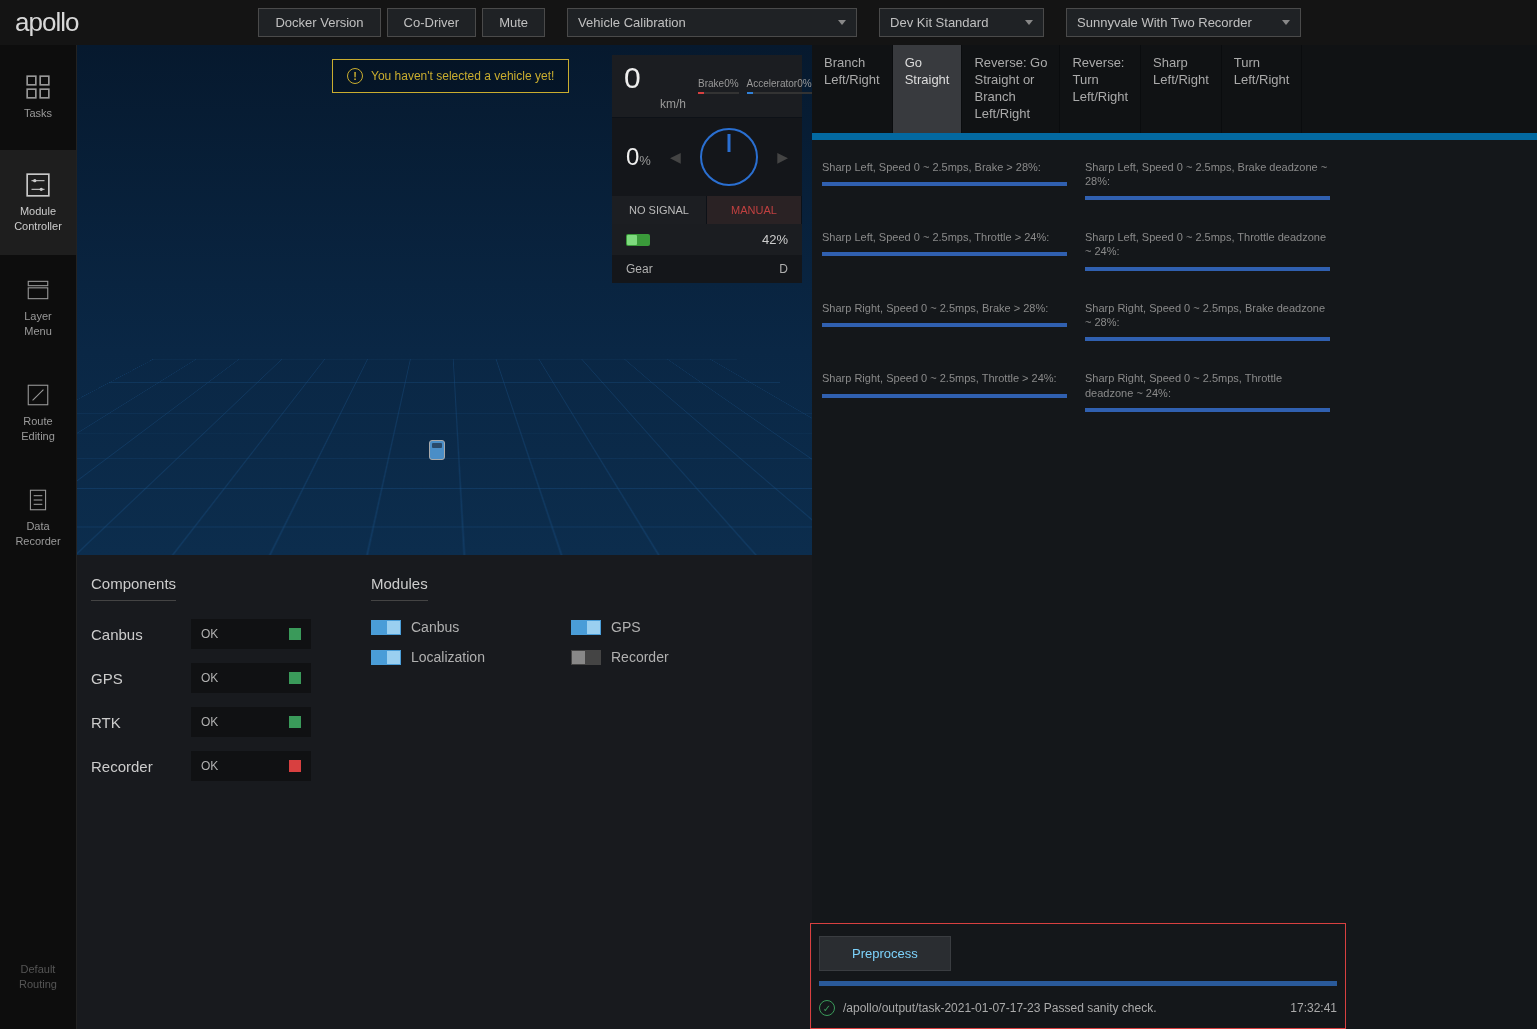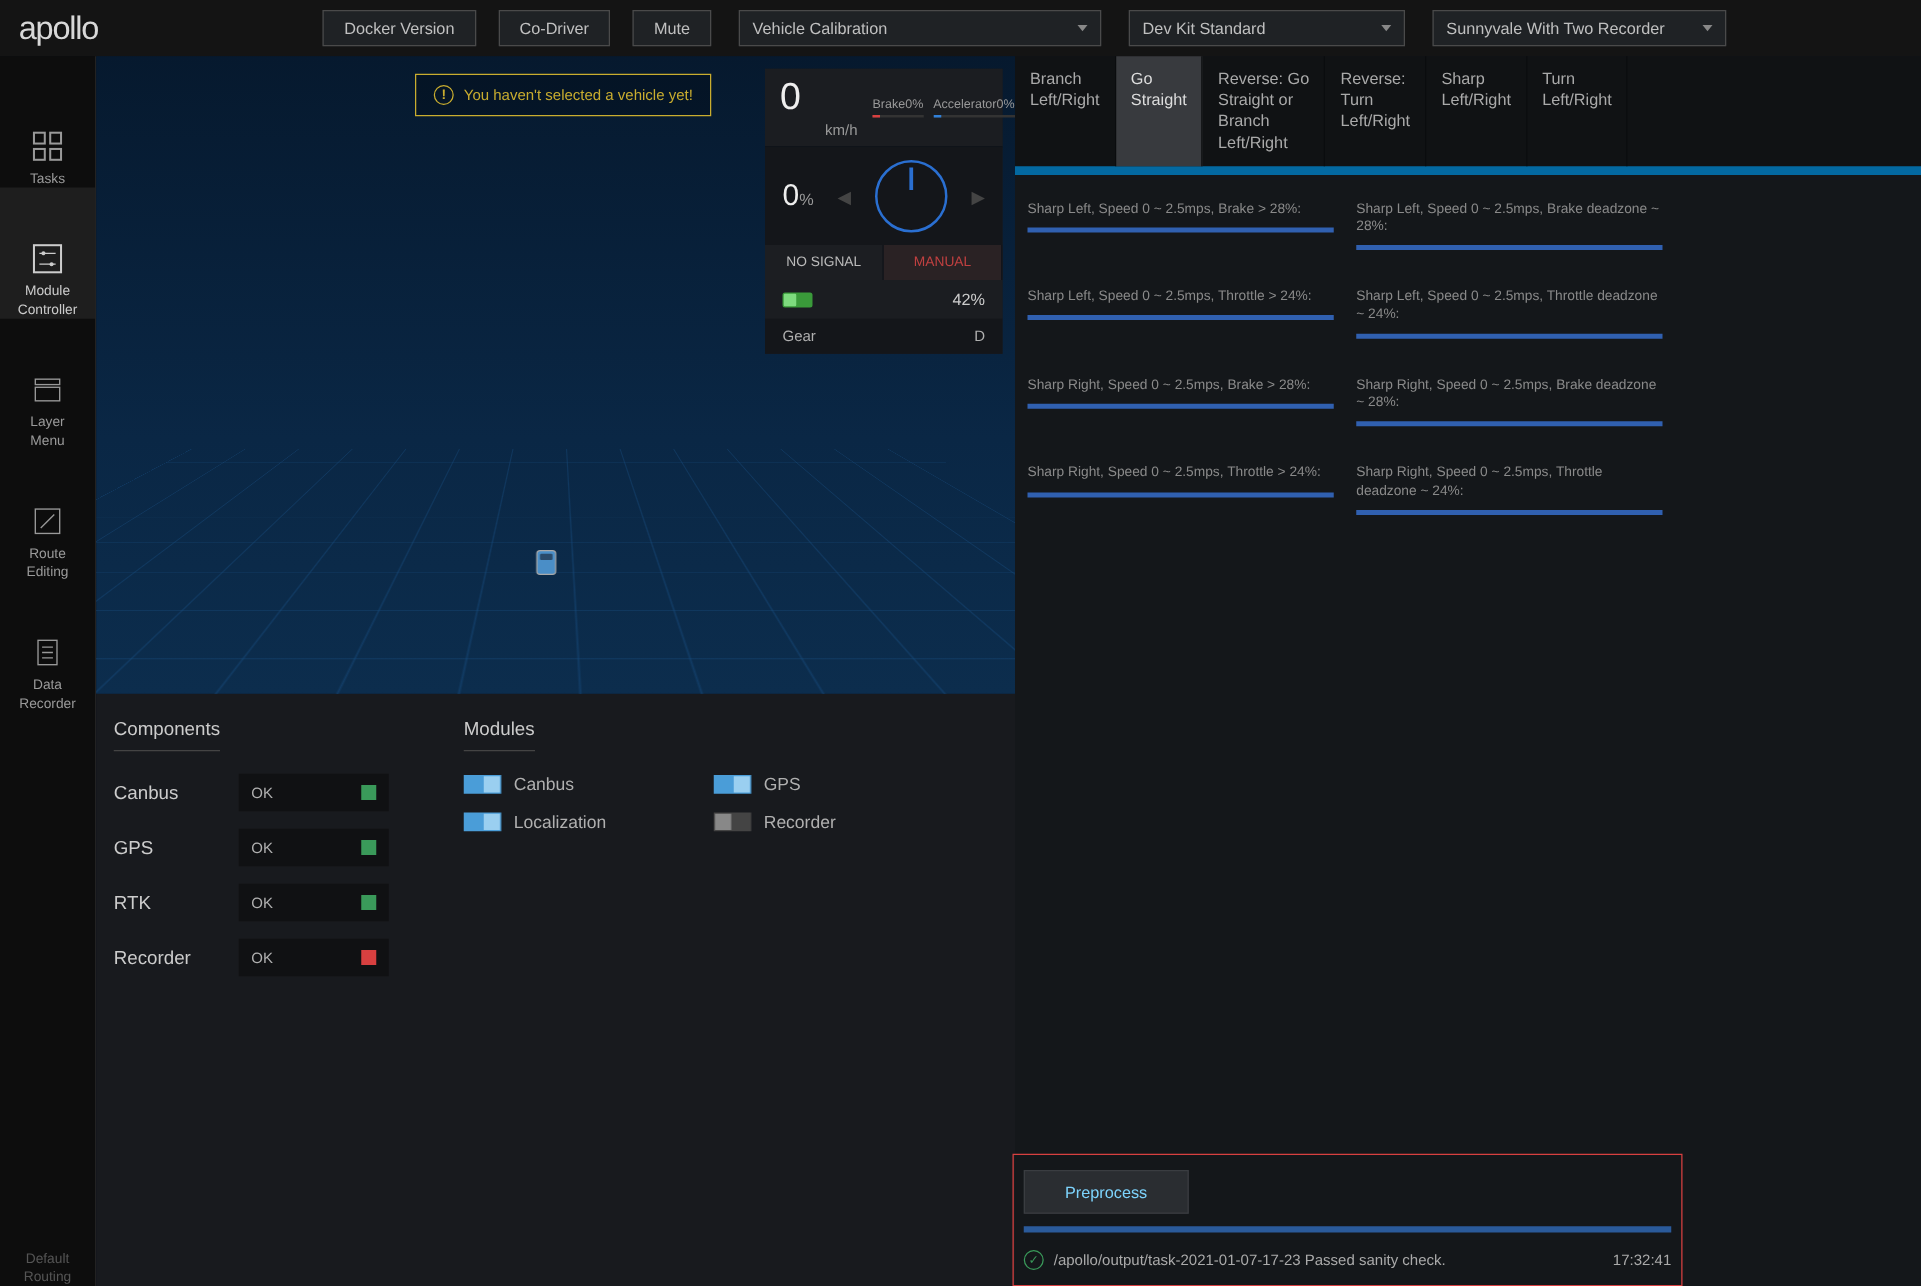--- a/index.html
+++ b/index.html
@@ -19,42 +19,42 @@
   padding-left: 15px;
   gap: 10px;
 }
 .logo {
   font-size: 26px;
   color: #d8d8d8;
   font-weight: 500;
   letter-spacing: -1px;
   font-family: Arial, sans-serif;
 }
-.header-buttons { display: flex; gap: 18px; margin-left: 170px; }
+.header-buttons { display: flex; gap: 6px; margin-left: 170px; }
 .hbtn {
   background: #1f2225;
   border: 1px solid #4a4a4a;
   color: #c0c0c0;
   padding: 6px 16px;
   font-size: 13px;
   cursor: pointer;
 }
 .hselect {
   background: #1f2225;
   border: 1px solid #4a4a4a;
   color: #c0c0c0;
   padding: 6px 10px;
   font-size: 13px;
   display: flex;
   align-items: center;
   justify-content: space-between;
   cursor: pointer;
 }
 .hselect.wide1 { width: 290px; margin-left: 12px; }
-.hselect.wide2 { width: 221px; margin-left: 12px; }
+.hselect.wide2 { width: 165px; margin-left: 12px; }
 .hselect.wide3 { width: 235px; margin-left: 12px; }
 .caret {
   width: 0; height: 0;
   border-left: 4px solid transparent;
   border-right: 4px solid transparent;
   border-top: 5px solid #888;
   margin-left: 8px;
 }
 
 .main { display: flex; height: calc(100% - 45px); }
@@ -63,21 +63,21 @@
   width: 77px;
   background: #0d0d0d;
   border-right: 1px solid #222;
   display: flex;
   flex-direction: column;
 }
 .side-item {
   display: flex;
   flex-direction: column;
   align-items: center;
-  justify-content: flex-end;
+  justify-content: center;
   height: 105px;
   font-size: 11px;
   color: #9a9a9a;
   cursor: pointer;
   line-height: 1.3;
   text-align: center;
   gap: 6px;
 }
 .side-item.active { background: #1e1e1e; color: #ccc; }
 .side-item.disabled { color: #555; margin-top: auto; }

